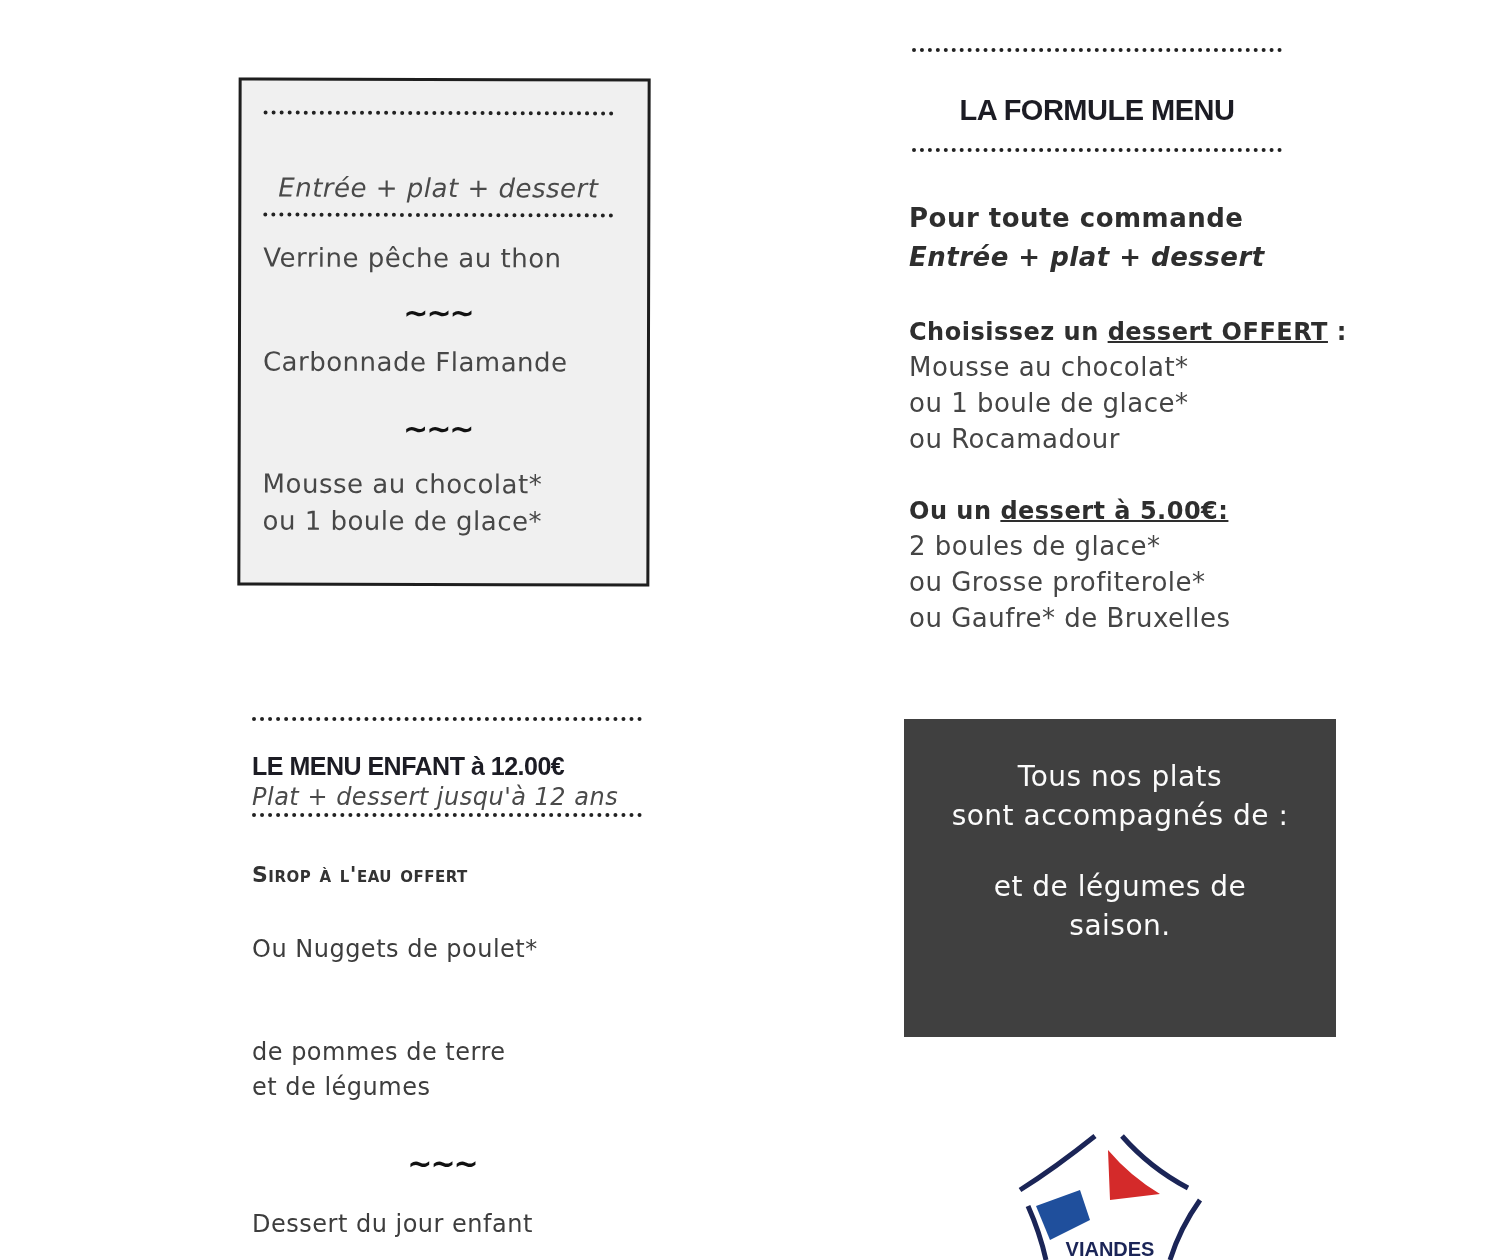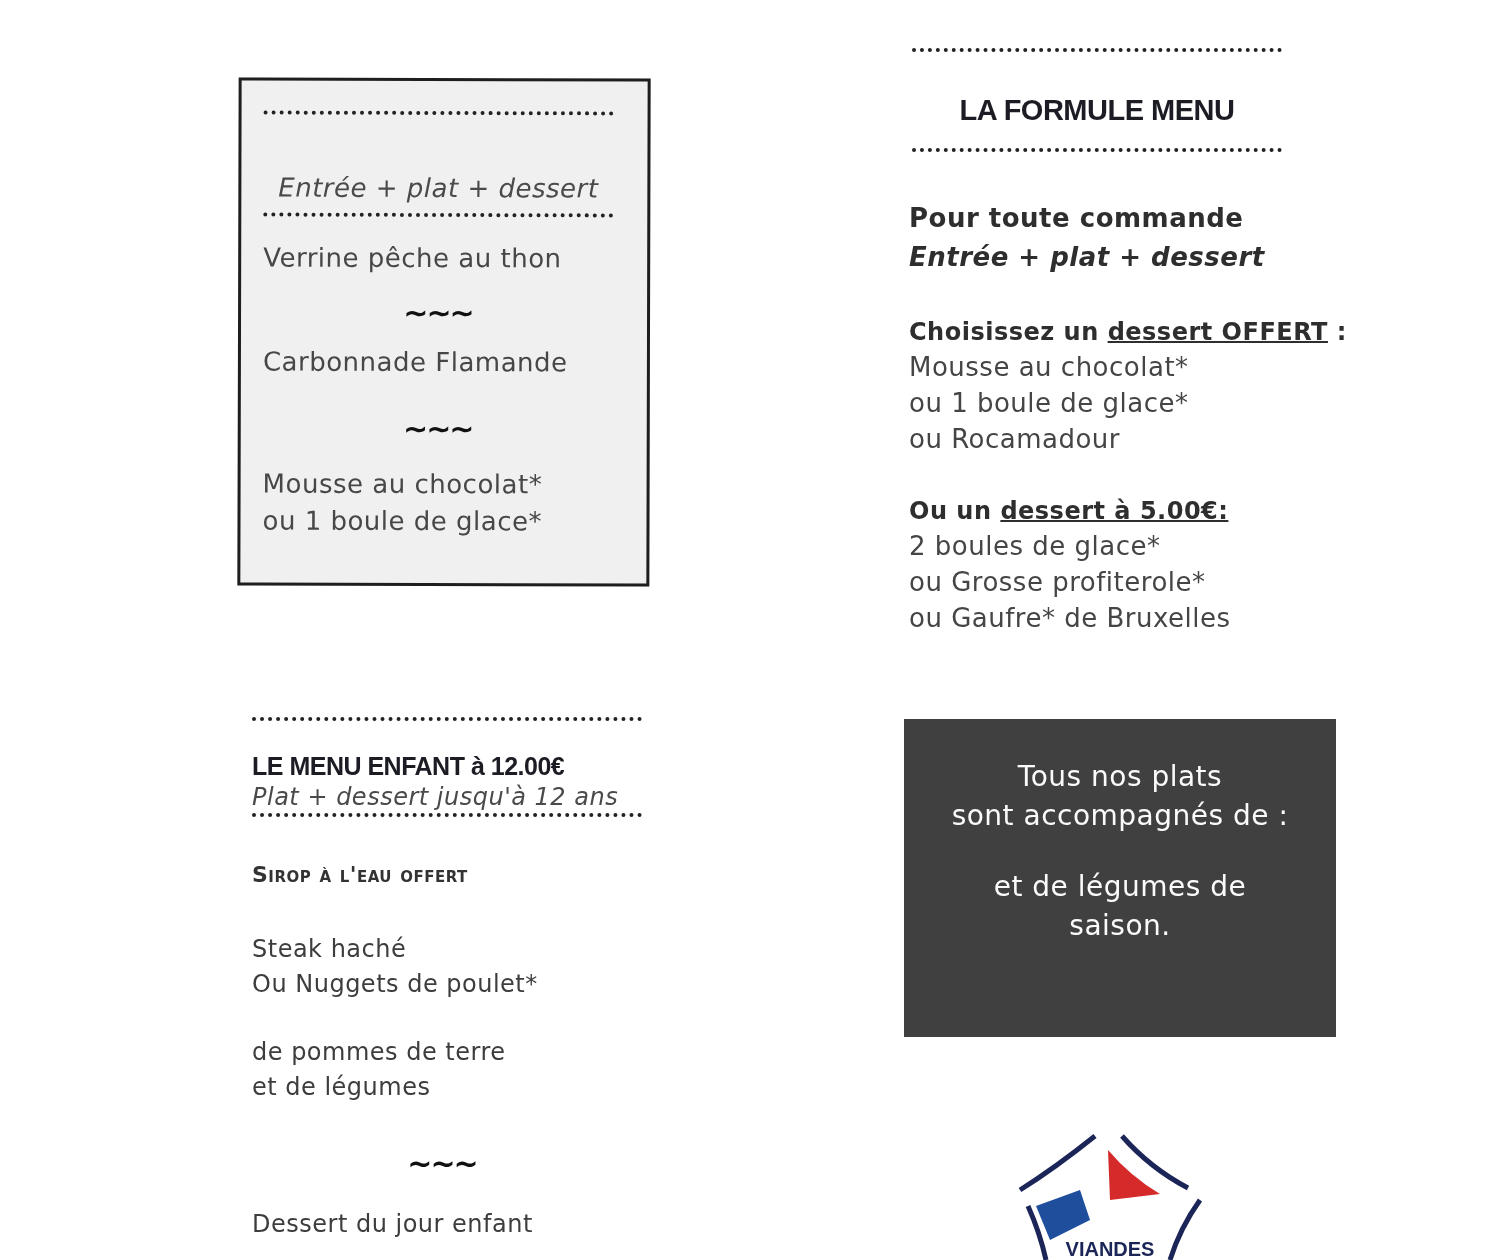--- a/index.html
+++ b/index.html
@@ -63,21 +63,20 @@
 <div class="abs hand fm-line" style="left:909px; top:600px;">ou Gaufre* de Bruxelles</div>
 
 <div class="abs dots" style="left:252px; top:717px; width:390px;"></div>
 <div class="abs title" style="left:252px; top:752px; font-size:25px;">LE MENU ENFANT à 12.00€</div>
 <div class="abs hand" style="left:252px; top:771px; font-size:24px; font-style:italic; color:#4a4a4a;margin-top:12px;">Plat + dessert jusqu'à 12 ans</div>
 <div class="abs dots" style="left:252px; top:813px; width:390px;"></div>
 
 <div class="abs hand" style="left:252px; top:862px; font-size:22px; font-weight:bold; font-variant:small-caps; color:#333; text-transform:lowercase;"><span style="text-transform:none;">Sirop à l'eau offert</span></div>
 
 <div class="abs hand" style="left:252px; top:932px; font-size:24px; line-height:35px; color:#3d3d3d;">
-  <div>Steak haché</div>
   <div>Ou Nuggets de poulet*</div>
 </div>
 <div class="abs hand" style="left:252px; top:1035px; font-size:24px; line-height:35px; color:#3d3d3d;">
   <div>de pommes de terre</div>
   <div>et de légumes</div>
 </div>
 <div class="abs hand tilde" style="left:382px; top:1146px; width:120px;">~~~</div>
 <div class="abs hand" style="left:252px; top:1210px; font-size:24px; color:#3d3d3d;">Dessert du jour enfant</div>
 
 <div id="accomp" class="abs hand">

